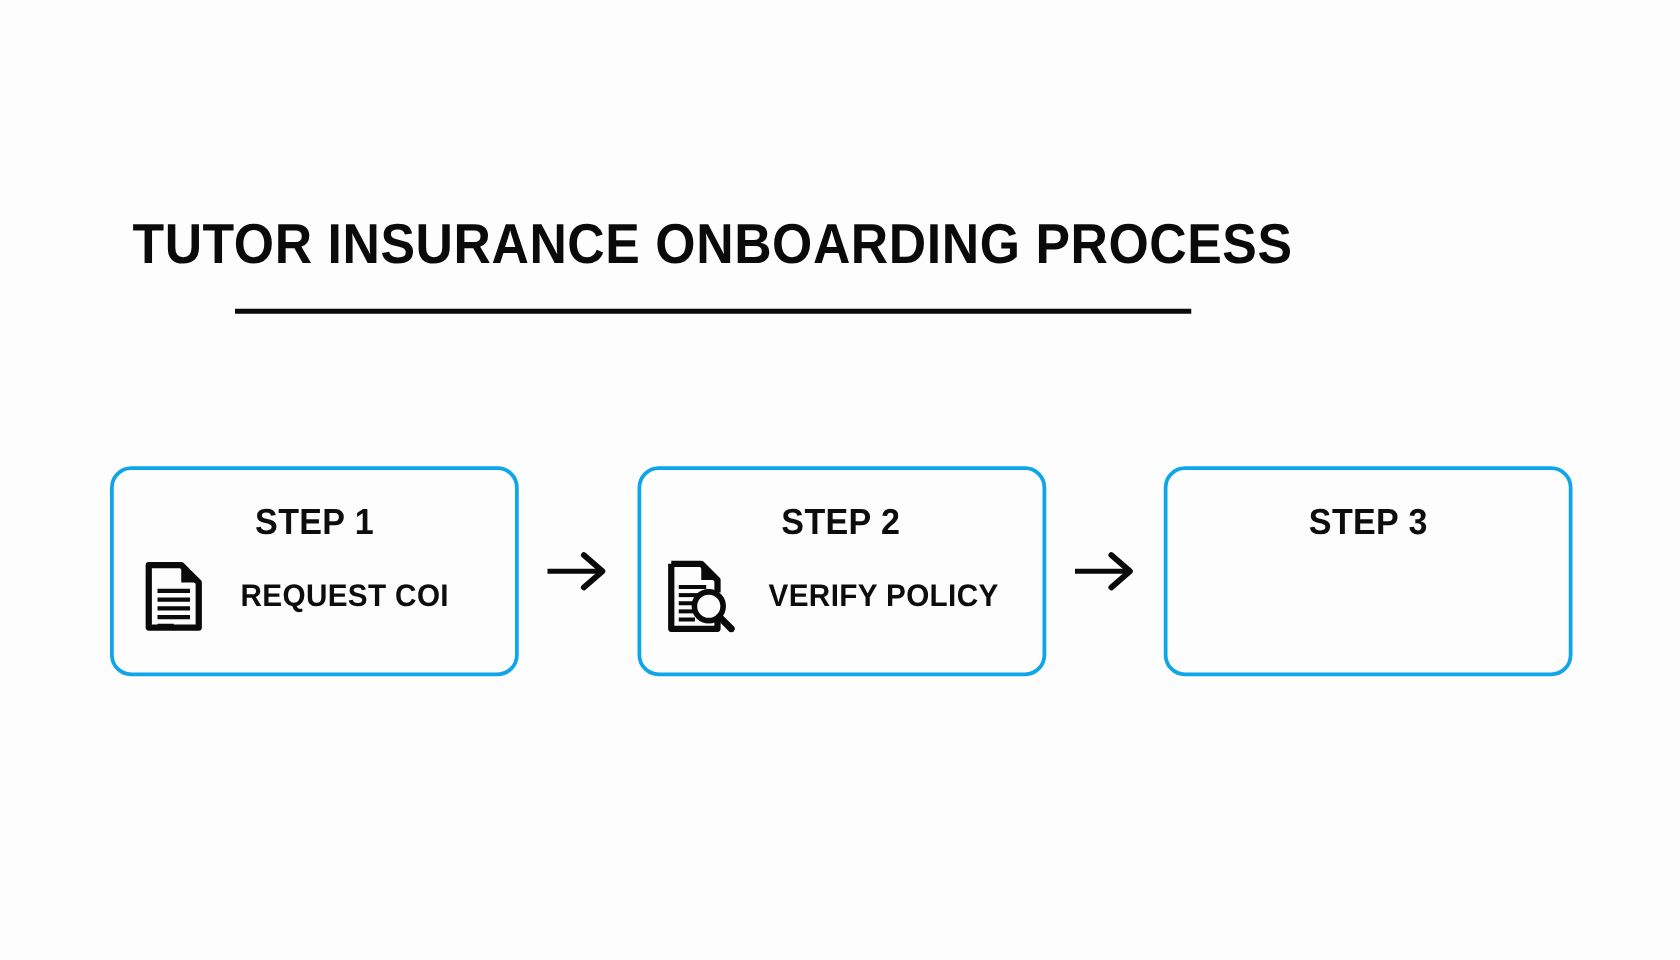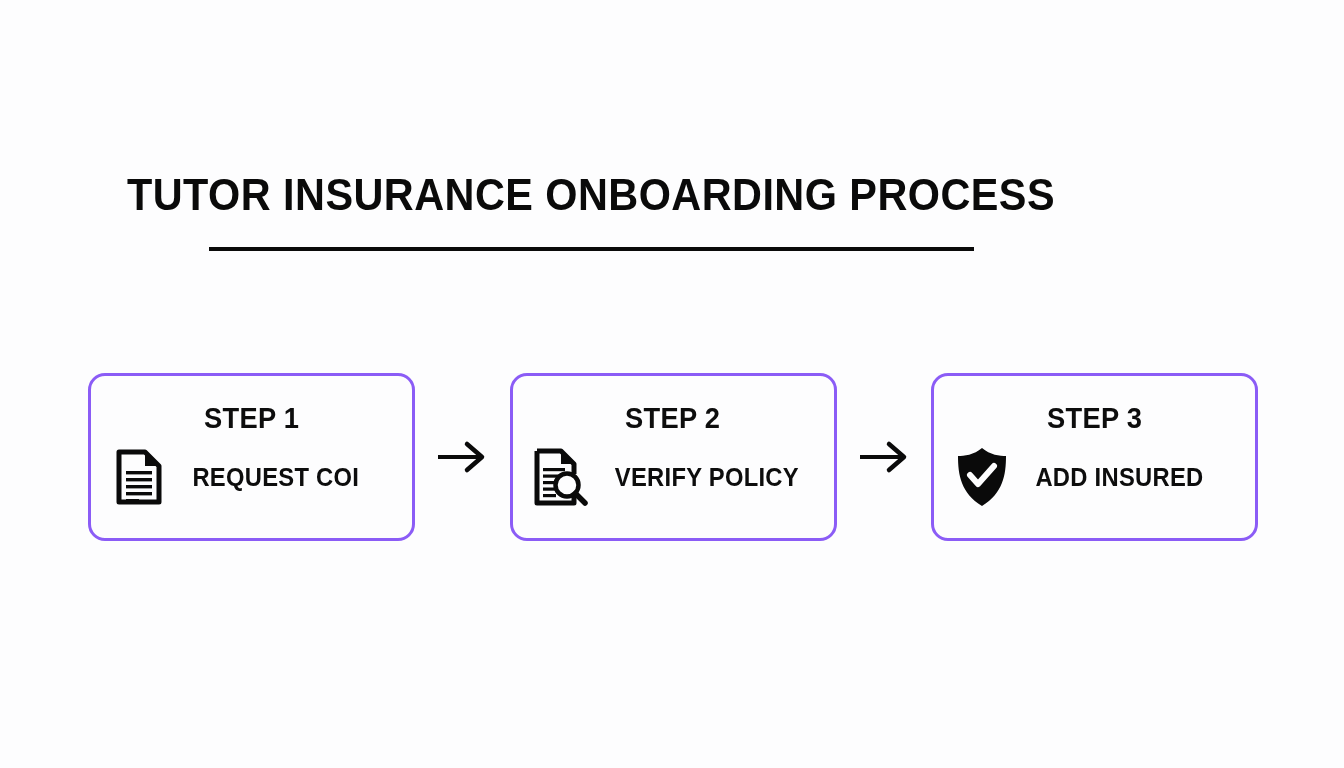--- a/index.html
+++ b/index.html
@@ -16,21 +16,20 @@
     position: relative;
   }
 
   
   #title-block {
     position: absolute;
     left: 0;
     top: 172px;
     width: 1140px;
     text-align: center;
-    margin-left: 21px;
   }
   #page-title {
     font-family: "Liberation Sans Narrow", "Liberation Sans", sans-serif;
     font-size: 45px;
     font-weight: 700;
     letter-spacing: 0.5px;
     line-height: 1;
     color: #0a0a0a;
     transform: scaleX(0.92);
     transform-origin: center;
@@ -53,21 +52,21 @@
     display: flex;
     flex-direction: row;
     align-items: center;
     justify-content: space-between;
   }
 
   .step-card {
     width: 327px;
     height: 168px;
     box-sizing: border-box;
-    border: 3px solid #8b5cf6;
+    border: 3px solid #0ea5e9;
     border-radius: 17px;
     background: #fdfdfe;
     display: flex;
     flex-direction: column;
     align-items: center;
     position: relative;
   }
   .step-heading {
     font-family: "Liberation Sans Narrow", "Liberation Sans", sans-serif;
     font-size: 29px;
@@ -175,24 +174,15 @@
 
   <div class="flow-arrow">
     <svg width="52" height="34" viewBox="0 0 52 34" aria-hidden="true">
       <line x1="2" y1="17" x2="44" y2="17" stroke="#0a0a0a" stroke-width="4"></line>
       <polyline points="31,4 46,17 31,30" fill="none" stroke="#0a0a0a" stroke-width="4.5" stroke-linecap="round" stroke-linejoin="round"></polyline>
     </svg>
   </div>
 
   <div class="step-card">
     <div class="step-heading">STEP 3</div>
-    <div class="step-body">
-      <span class="step-icon">
-        <svg width="54" height="60" viewBox="0 0 54 60" aria-hidden="true">
-          <path d="M27 1 C19 8 9 9 3 9 C3 28 6 46 27 59 C48 46 51 28 51 9 C45 9 35 8 27 1 Z" fill="#0a0a0a"></path>
-          <polyline points="15,28 23,37 39,19" fill="none" stroke="#fdfdfe" stroke-width="6" stroke-linecap="round" stroke-linejoin="round"></polyline>
-        </svg>
-      </span>
-      <span class="step-label">ADD INSURED</span>
-    </div>
   </div>
 
 </div>
 
 </body></html>

